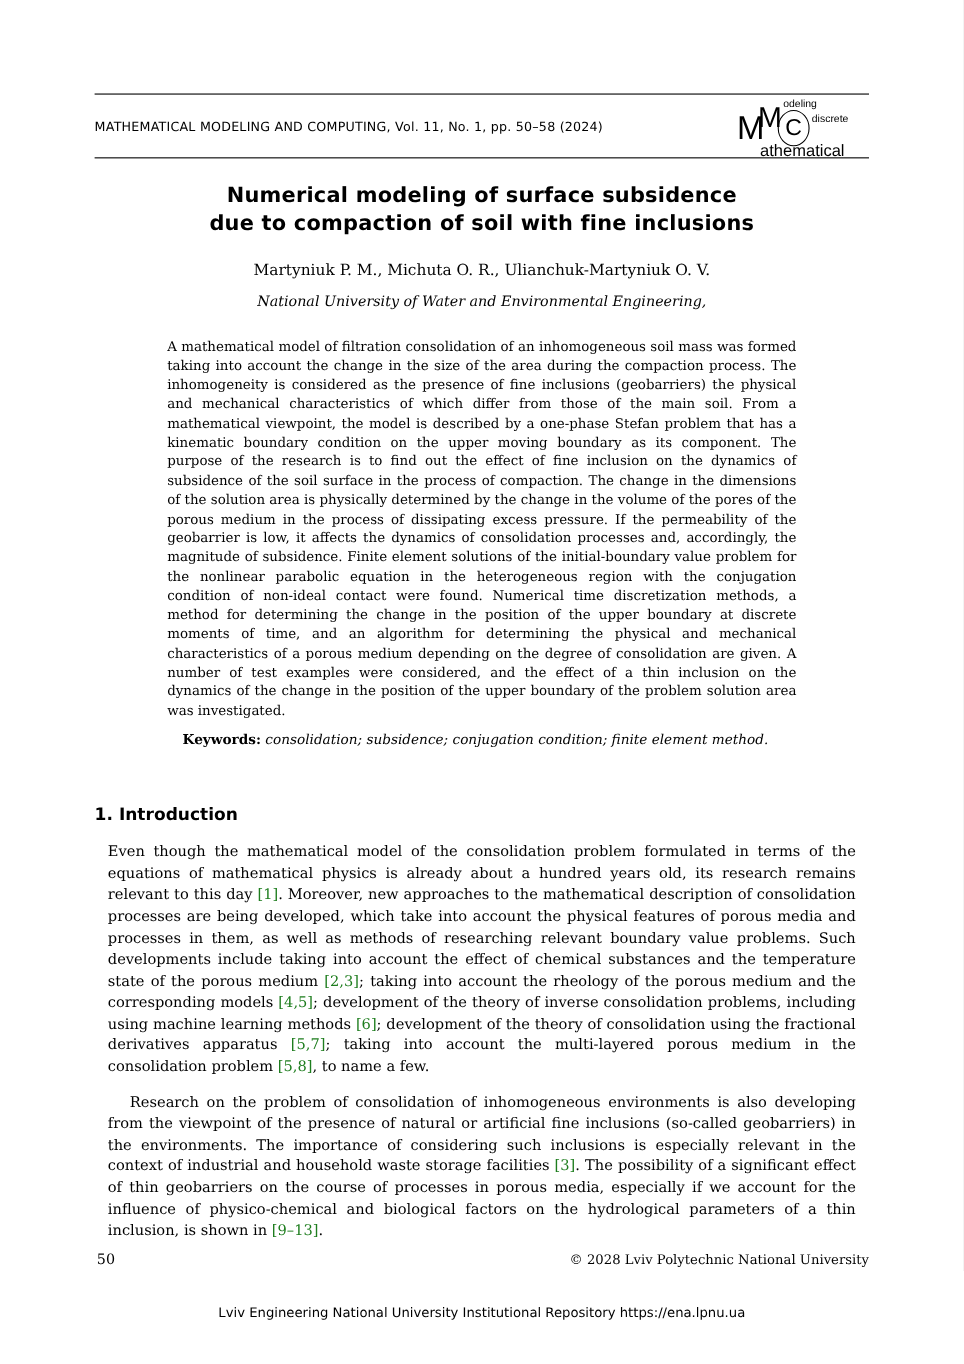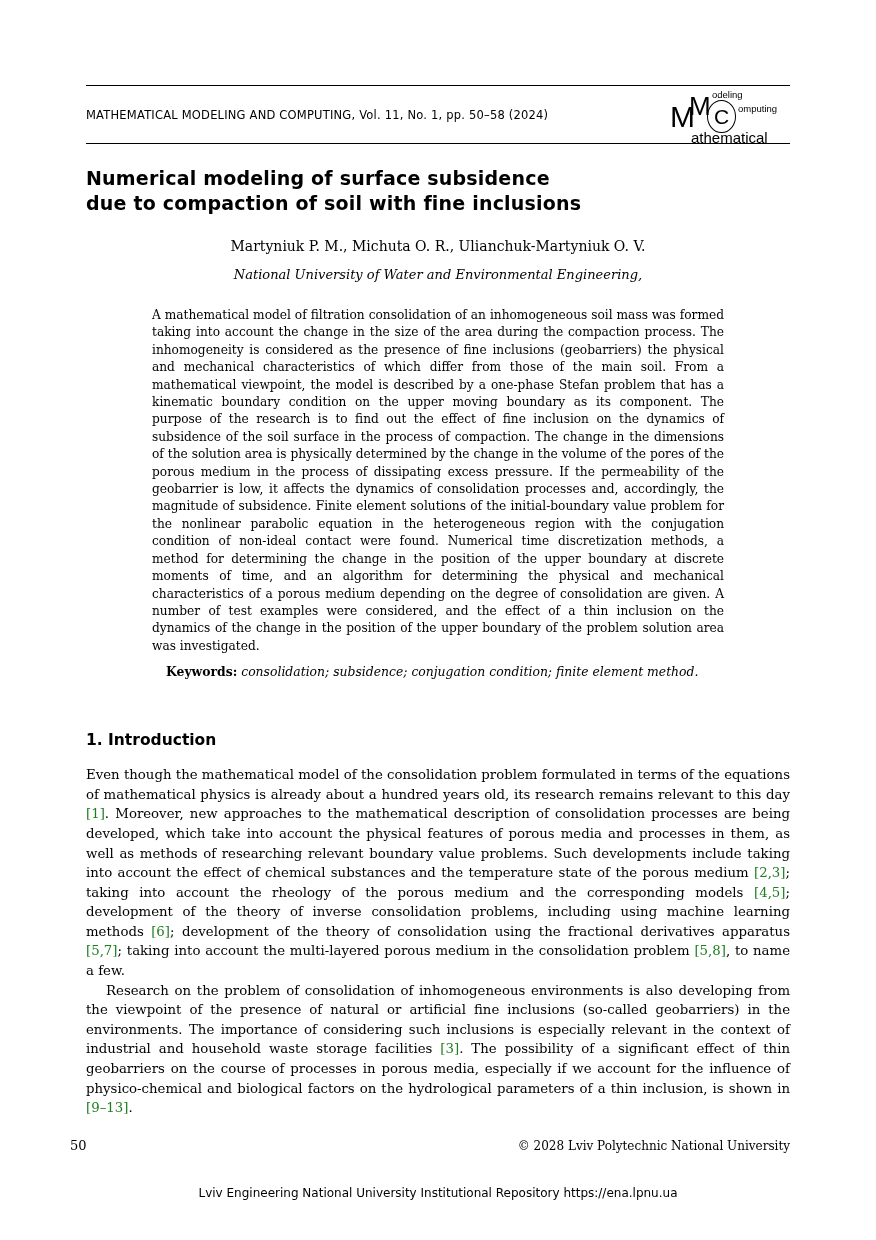--- a/index.html
+++ b/index.html
@@ -31,21 +31,21 @@
   .logo .M1 { left:19px; top:4px;  font-size:26px; }
   .logo .Cwrap { position:absolute; left:37px; top:11px; width:27px; height:31px;
     border:1.5px solid #000; border-radius:50%;
     display:flex; align-items:center; justify-content:center; }
   .logo .C { position:static; font-size:21px; }
   .logo .t2 { left:68px; top:15px; font-size:9.5px; }
   .logo .M2 { left:0px;  top:13px; font-size:30px; }
   .logo .t3 { left:21px; top:41px; font-size:15px; }
   
   .paper-title {
-    margin-top:22px; text-align:left;
+    margin-top:22px; text-align:center;
     font-family:"DejaVu Sans","Liberation Sans",sans-serif;
     font-weight:bold; font-size:19px; line-height:25px; letter-spacing:0.2px;
   }
   .authors { margin-top:22px; text-align:center; font-size:14px; }
   .affiliation { margin-top:12px; text-align:center; font-style:italic; font-size:13px; line-height:17px; }
   .dates { margin-top:14px; text-align:center; font-size:13px; }
   .abstract-wrap { margin-top:24px; padding:0 66px; }
   .abstract {
     font-size:12.2px; line-height:17.4px; text-align:justify;
   }
@@ -58,28 +58,28 @@
   }
   .msc-line .label { font-weight:bold; }
   .msc-left { text-indent:14px; }
   
   .section-heading {
     margin-top:52px;
     font-family:"DejaVu Sans","Liberation Sans",sans-serif;
     font-weight:bold; font-size:15.5px;
   }
   .body-par {
-    margin:0; margin-top:16px;
+    margin:12px; margin-top:16px;
     font-size:13.3px; line-height:19.6px; text-align:justify;
   }
   .body-par + .body-par { margin-top:0; text-indent:20px; }
   .cite { color:var(--color-citation, #1e7d1e); }
   
   .footer-row {
-    position:absolute; left:70px; right:86px; top:1138px;
+    position:absolute; left:88px; right:86px; top:1138px;
     display:flex; justify-content:space-between; align-items:baseline;
   }
   .page-number { font-size:13px; }
   .copyright { font-size:12px; }
   .repo-line {
     position:absolute; left:0; right:0; top:1186px;
     text-align:center;
     font-family:"DejaVu Sans","Liberation Sans",sans-serif;
     font-size:12px;
   }
@@ -92,21 +92,21 @@
   <div class="header-block">
     <hr class="rule">
     <div class="header-row">
       <span class="journal-line">MATHEMATICAL MODELING AND COMPUTING, Vol. 11, No. 1, pp. 50–58 (2024)</span>
       <div class="logo">
         <span class="t1">odeling</span>
         <span class="M1">M</span>
         <div class="Cwrap">
           <span class="C">C</span>
         </div>
-        <span class="t2">omputing</span>
+        <span class="t2">discrete</span>
         <span class="M2">M</span>
         <span class="t3">athematical</span>
       </div>
     </div>
     <hr class="rule">
   </div>
 
   <div class="paper-title">
     <div>Numerical modeling of surface subsidence</div>
     <div>due to compaction of soil with fine inclusions</div>

